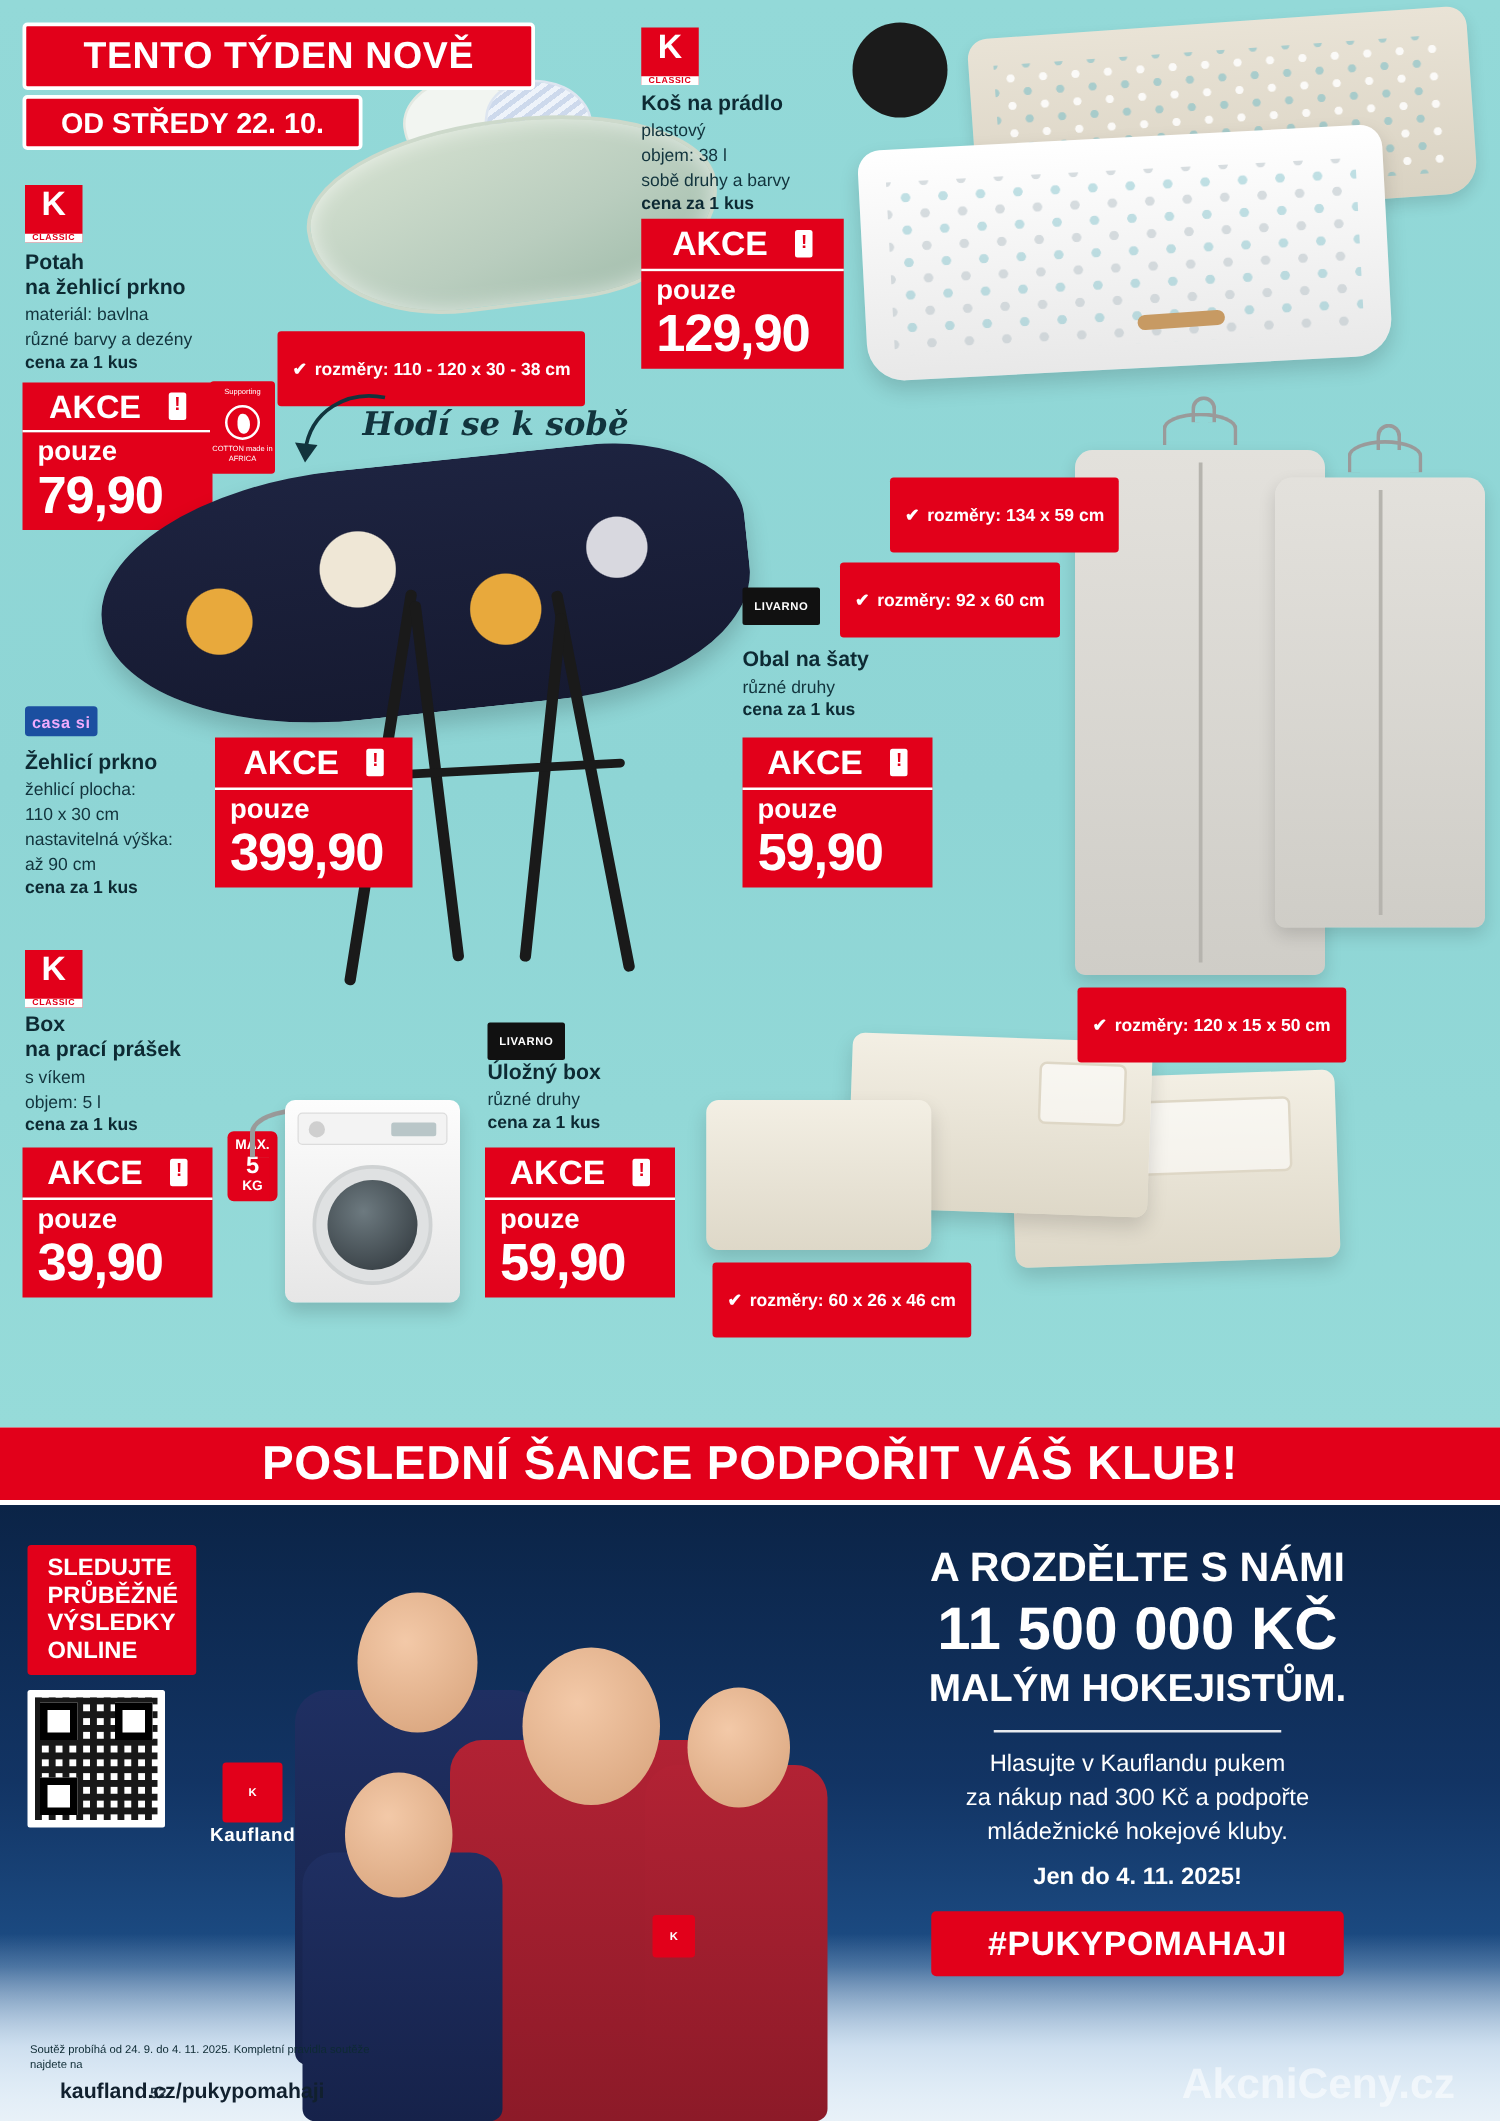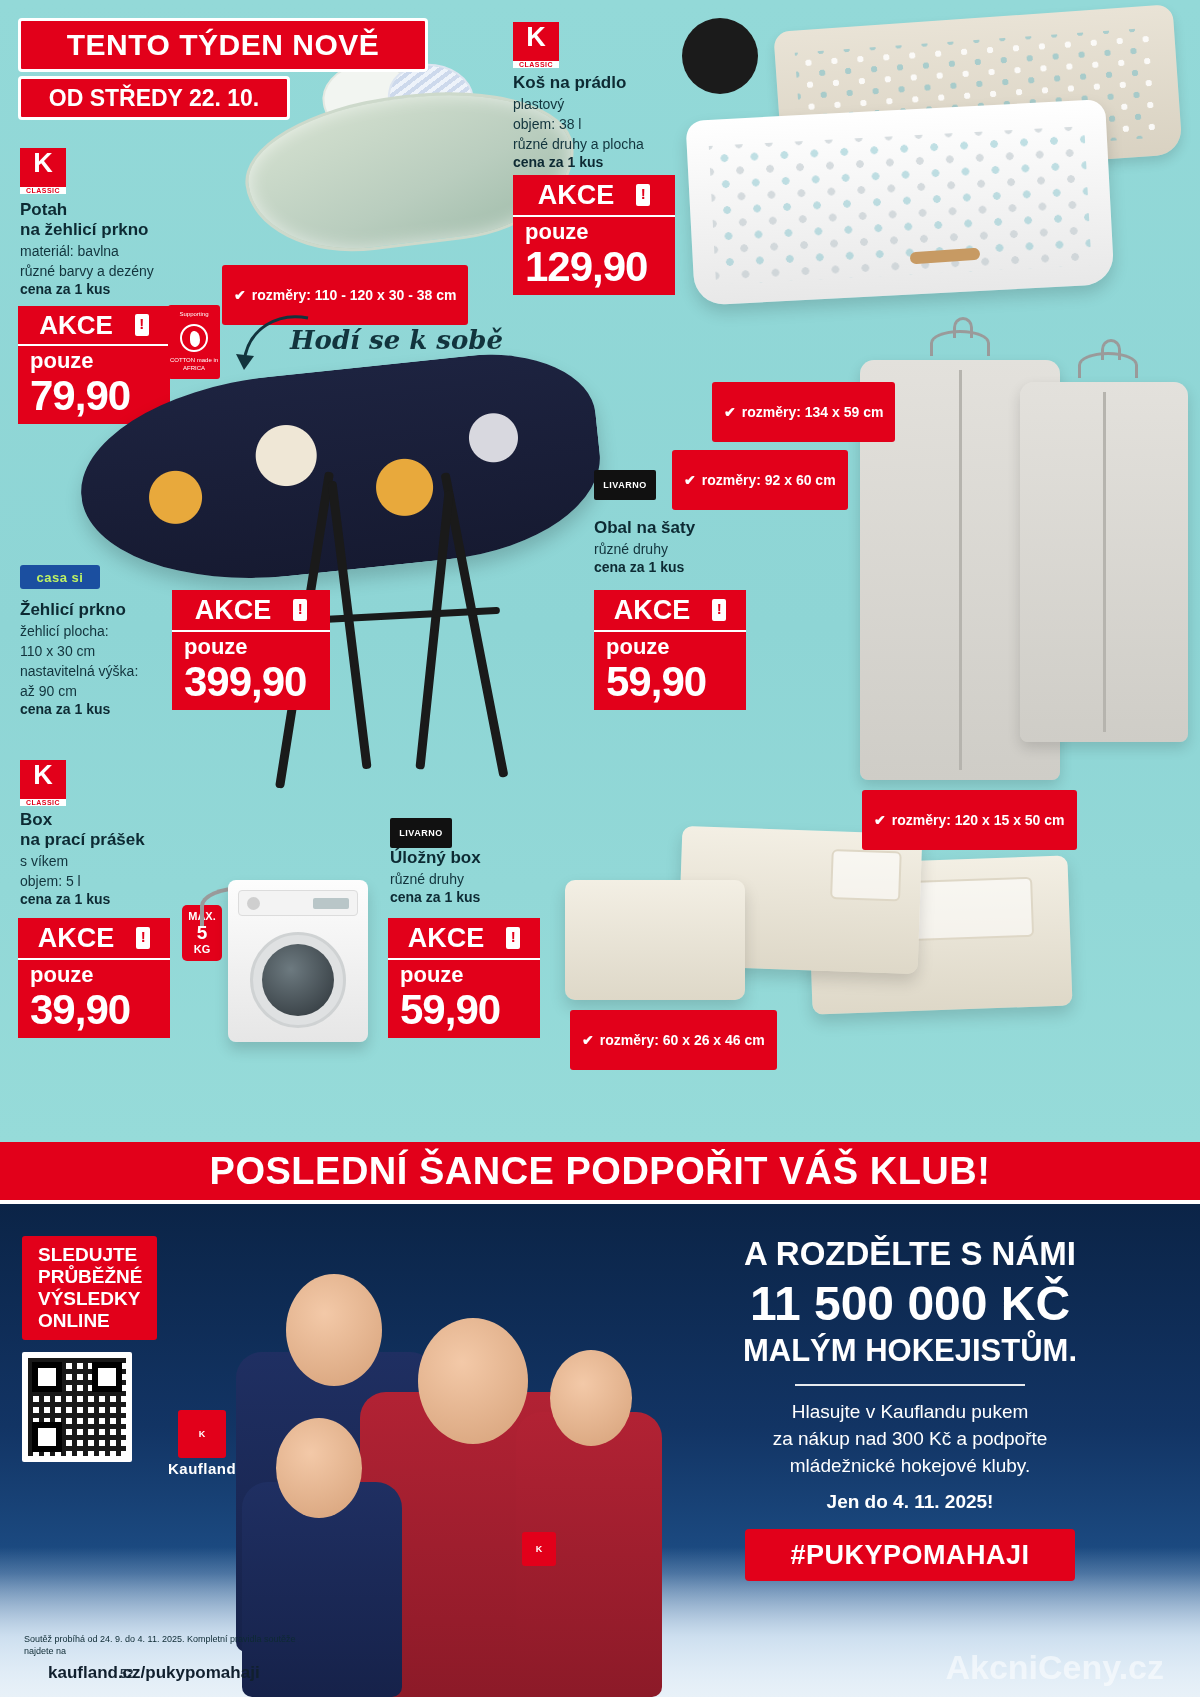--- a/index.html
+++ b/index.html
@@ -40,21 +40,21 @@
     width: 46px; height: 46px; background: #e2001a; color: #fff;
     display: flex; flex-direction: column; align-items: center; justify-content: flex-start;
     font-weight: 800; position: relative;
   }
   .logo-k .k { font-size: 27px; line-height: 30px; }
   .logo-k .classic {
     font-size: 7px; letter-spacing: .5px; background: #fff; color: #e2001a;
     width: 100%; text-align: center; position: absolute; bottom: 0; left: 0; font-weight: 700;
   }
   .logo-casasi {
-    width: 80px; height: 24px; background: #1b4fa0; color: #bef264; border-radius: 3px;
+    width: 58px; height: 24px; background: #1b4fa0; color: #f0abfc; border-radius: 3px;
     font-size: 13px; display: flex; align-items: center; justify-content: center;
     letter-spacing: .5px; font-weight: 700;
   }
   .logo-livarno {
     width: 62px; height: 30px; background: #111; color: #fff; border-radius: 2px;
     font-size: 9px; letter-spacing: .5px; display: flex; align-items: center; justify-content: center;
     font-weight: 700;
   }
 
   
@@ -396,21 +396,21 @@
     <div class="hodi">Hodí se k sobě</div>
 
     <div style="position:absolute; left:513px; top:22px;" class="logo-k">
       <div class="k">K</div>
       <div class="classic">CLASSIC</div>
     </div>
     <div class="ptext" style="left:513px; top:73px; width:180px;">
       <div class="name">Koš na prádlo</div>
       <div class="desc">plastový</div>
       <div class="desc">objem: 38 l</div>
-      <div class="desc">různé druhy a plocha</div>
+      <div class="desc">sobě druhy a barvy</div>
       <div class="cena">cena za 1 kus</div>
     </div>
     <div class="akce-box" style="left:513px; top:175px; width:162px;">
       <div class="akce-head" style="height:42px; font-size:27px;">
         <span>AKCE</span>
         <span class="excl">!</span>
       </div>
       <div class="akce-body">
         <div class="pouze">pouze</div>
         <div class="price">129,90</div>

